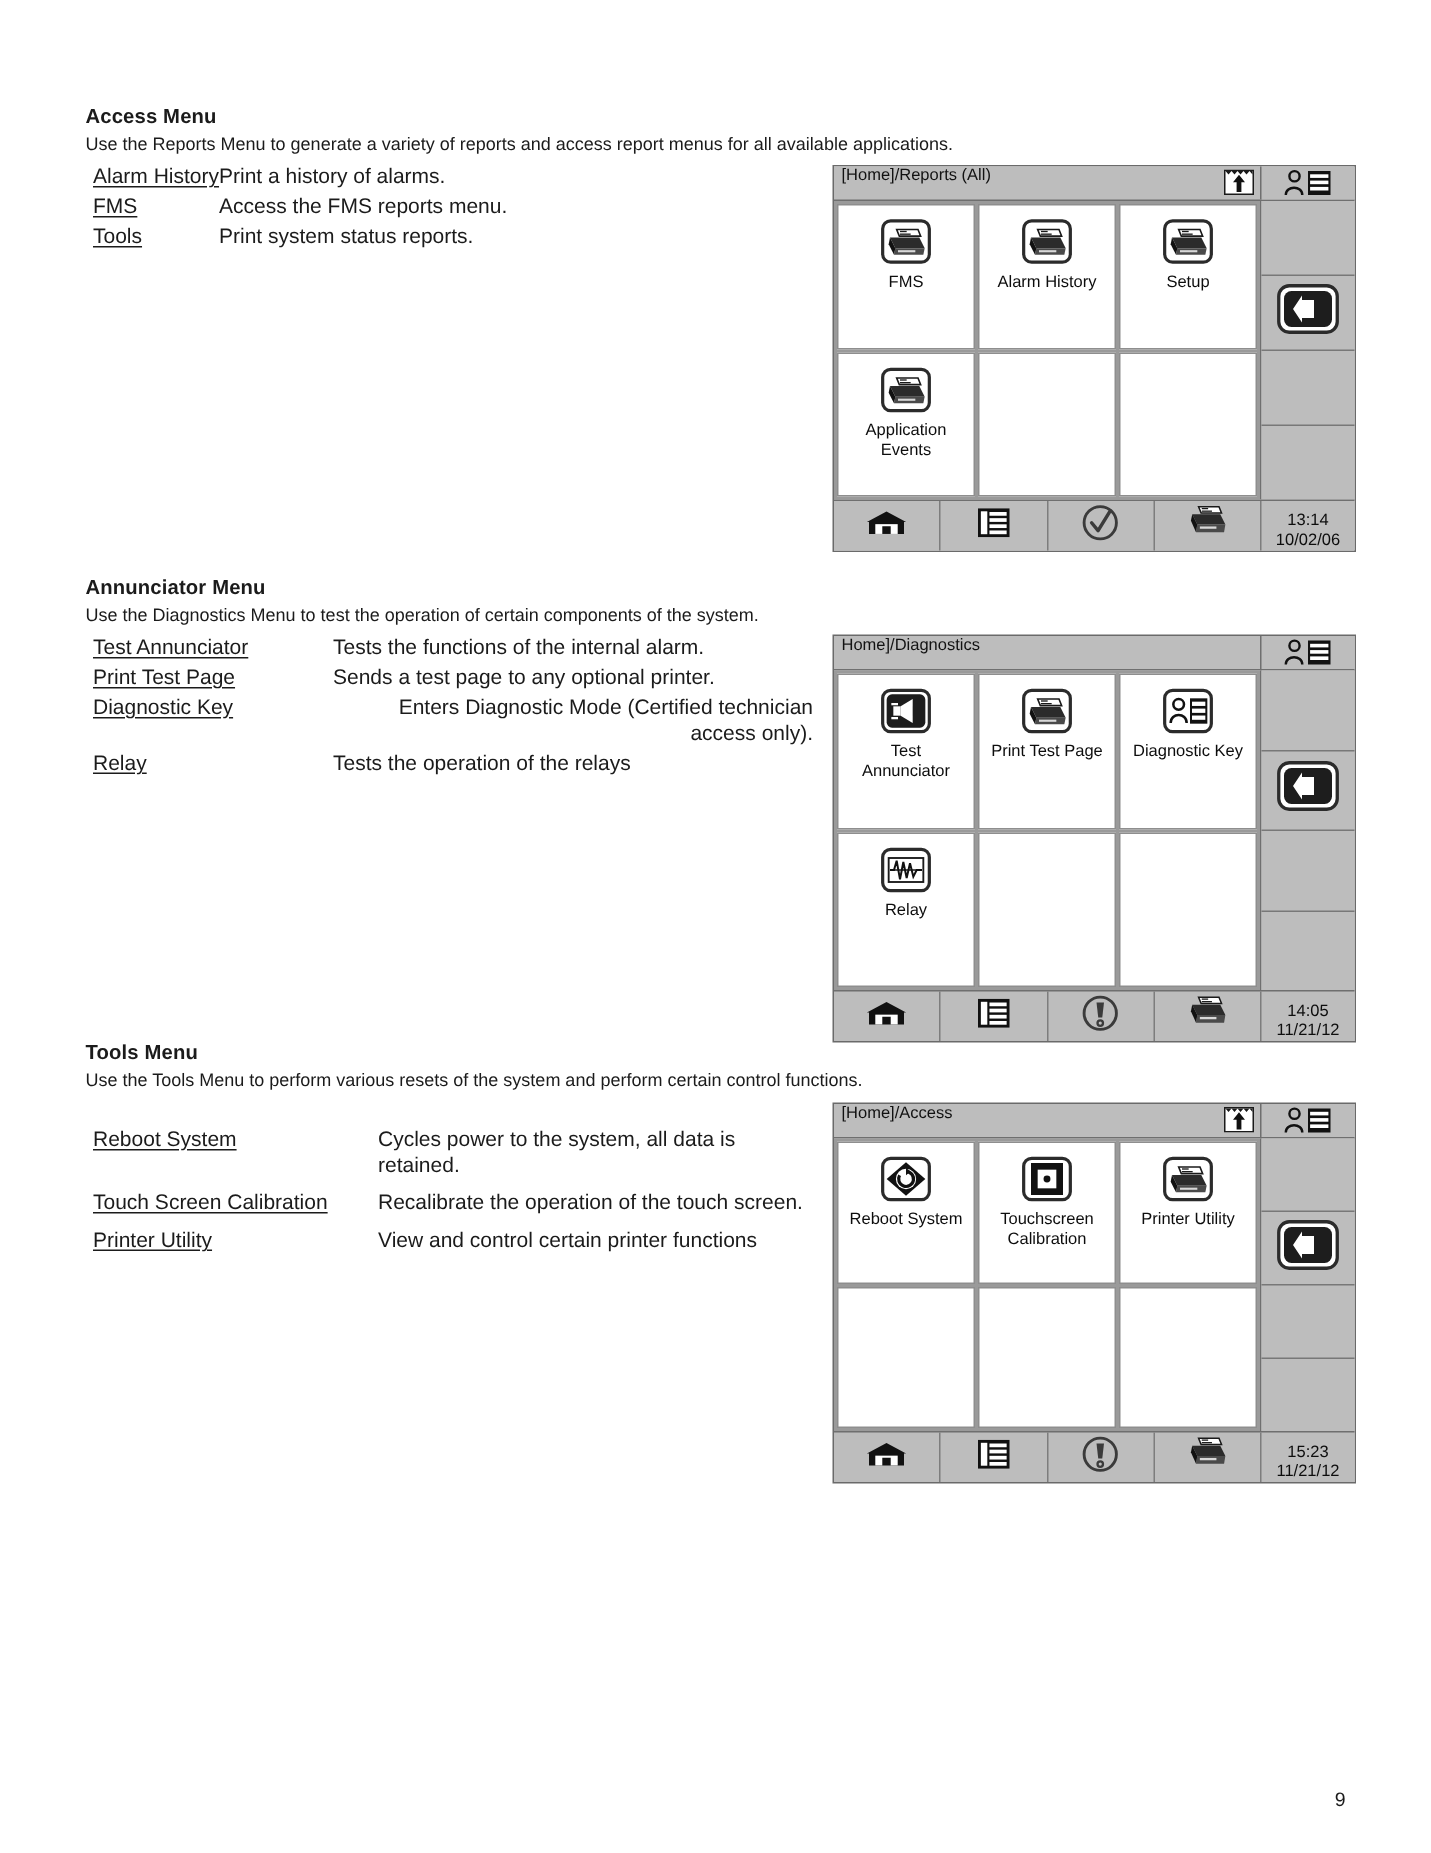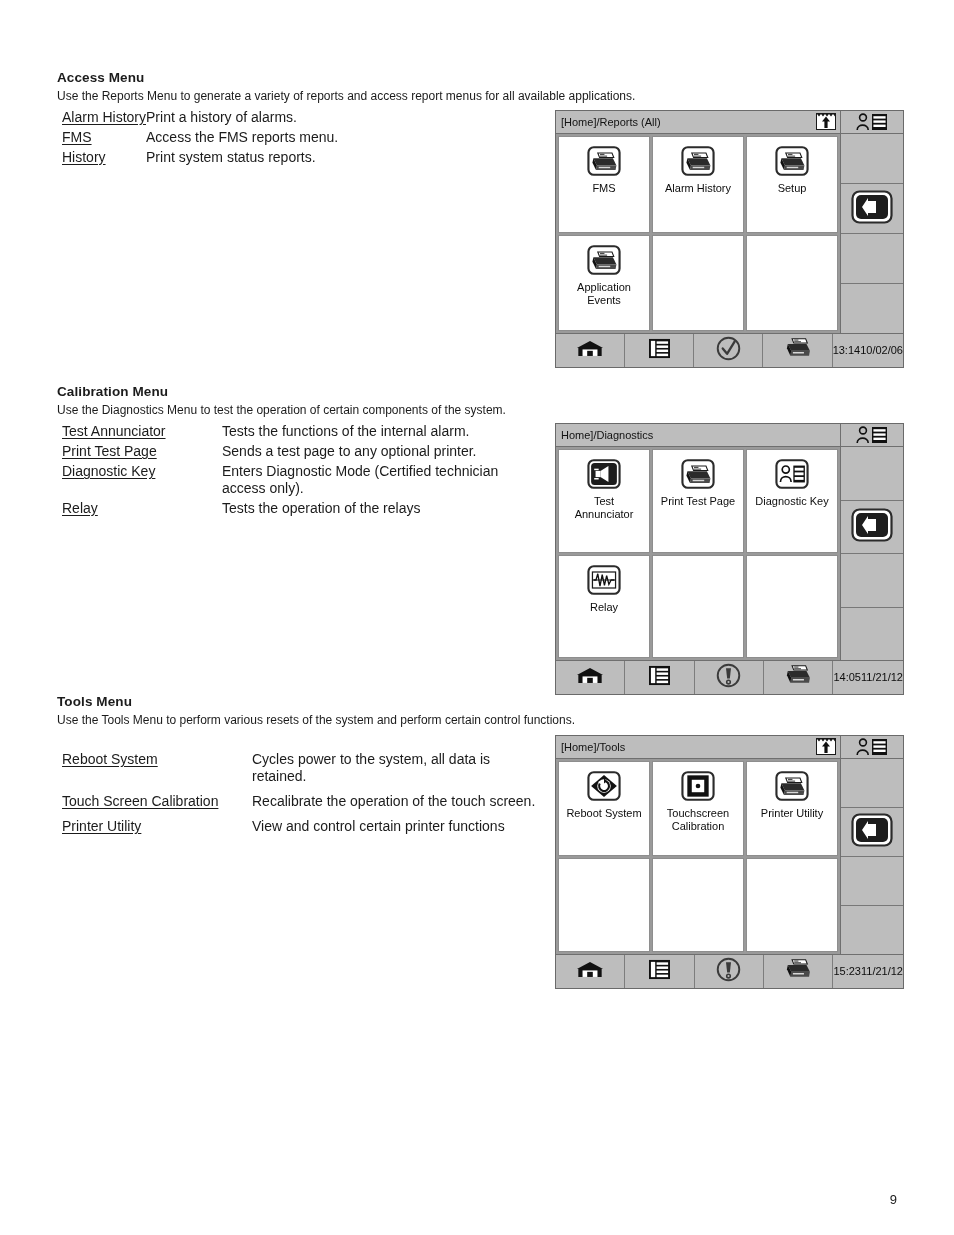--- a/index.html
+++ b/index.html
@@ -77,21 +77,21 @@
     display: flex;
     height: 23px;
     flex: 0 0 23px;
     background: #bdbdbd;
     border-bottom: 1px solid #6f6f6f;
     box-sizing: border-box;
   }
   .titlebar .tb-path {
     flex: 1 1 auto;
     display: flex;
-    align-items: center;
+    align-items: flex-start;
     padding-left: 5px;
     font-size: 11px;
     color: #121212;
     position: relative;
     border-right: 1px solid #6f6f6f;
   }
   .tb-upicon {
     position: absolute;
     right: 4px;
     top: 2px;
@@ -179,23 +179,23 @@
     flex: 1 1 0;
     border-right: 1px solid #7d7d7d;
     display: flex;
     align-items: center;
     justify-content: center;
     box-sizing: border-box;
   }
   .bot-clock {
     flex: 0 0 62px;
     display: flex;
-    flex-direction: row;
+    flex-direction: column;
     align-items: center;
-    justify-content: flex-start;
+    justify-content: flex-end;
     font-size: 11px;
     line-height: 13px;
     color: #0d0d0d;
   }
 
   
   .pagenum {
     position: absolute;
     right: 57px;
     bottom: 28px;
@@ -213,43 +213,43 @@
     <tbody>
         <tr>
       <td class="term"><span class="ul">Alarm History</span></td>
       <td class="desc">Print a history of alarms.</td>
     </tr>
     <tr>
       <td class="term"><span class="ul">FMS</span></td>
       <td class="desc">Access the FMS reports menu.</td>
     </tr>
     <tr>
-      <td class="term"><span class="ul">History</span></td>
+      <td class="term"><span class="ul">Tools</span></td>
       <td class="desc">Print system status reports.</td>
     </tr>
   </tbody>
     </table>
 </div>
 
 <div class="section" id="sec-diagnostics" style="top:384px;">
-  <div class="sec-title">Calibration Menu</div>
+  <div class="sec-title">Annunciator Menu</div>
   <p class="sec-intro">Use the Diagnostics Menu to test the operation of certain components of the system.</p>
   <table class="deflist" style="width:480px;">
     <tbody>
         <tr>
       <td class="term"><span class="ul">Test Annunciator</span></td>
       <td class="desc">Tests the functions of the internal alarm.</td>
     </tr>
     <tr>
       <td class="term"><span class="ul">Print Test Page</span></td>
       <td class="desc">Sends a test page to any optional printer.</td>
     </tr>
     <tr>
       <td class="term"><span class="ul">Diagnostic Key</span></td>
-      <td class="desc" style="width:320px;">Enters Diagnostic Mode (Certified technician access only).</td>
+      <td class="desc" style="width:320px;text-align:right;">Enters Diagnostic Mode (Certified technician access only).</td>
     </tr>
     <tr>
       <td class="term"><span class="ul">Relay</span></td>
       <td class="desc">Tests the operation of the relays</td>
     </tr>
   </tbody>
     </table>
 </div>
 
 <div class="section" id="sec-tools" style="top:694px;">
@@ -598,21 +598,21 @@
     </div>
 
   </div>
 </div>
 
 <div class="device" id="dev-tools" style="left:555px; top:735px; width:349px; height:254px;">
   <div class="dev-inner">
 
     <div class="titlebar">
       <div class="tb-path">
-        <span>[Home]/Tools</span>
+        <span>[Home]/Access</span>
         <span class="tb-upicon">
           <svg viewBox="0 0 20 17" width="20" height="17">
             <rect x="0.5" y="0.5" width="19" height="16" fill="#ffffff" stroke="#1a1a1a"></rect>
             <path d="M1 1 L3 3.4 L5 1 L7 3.4 L9 1 L11 3.4 L13 1 L15 3.4 L17 1 L19 3.4 L19 1 Z" fill="#1a1a1a"></path>
             <path d="M10 3.5 L14 8.5 L11.6 8.5 L11.6 15 L8.4 15 L8.4 8.5 L6 8.5 Z" fill="#111111"></path>
           </svg>
         </span>
       </div>
       <div class="tb-user">
         <svg viewBox="0 0 34 18" width="34" height="18">

